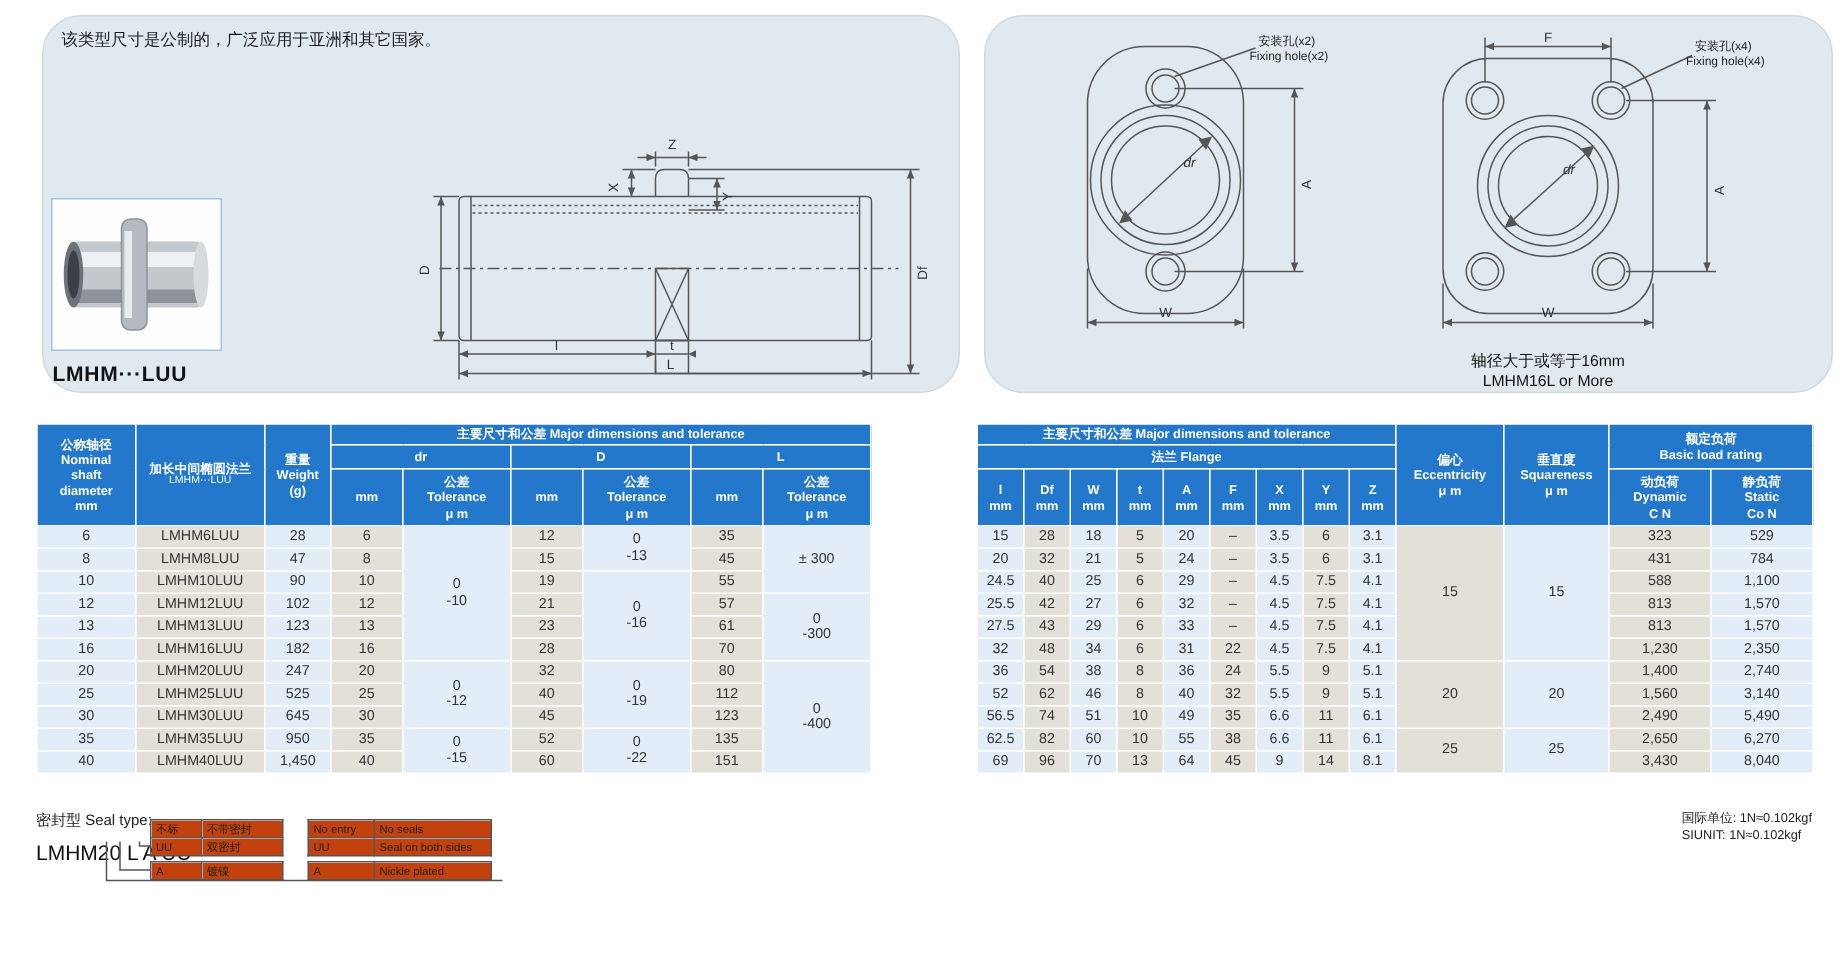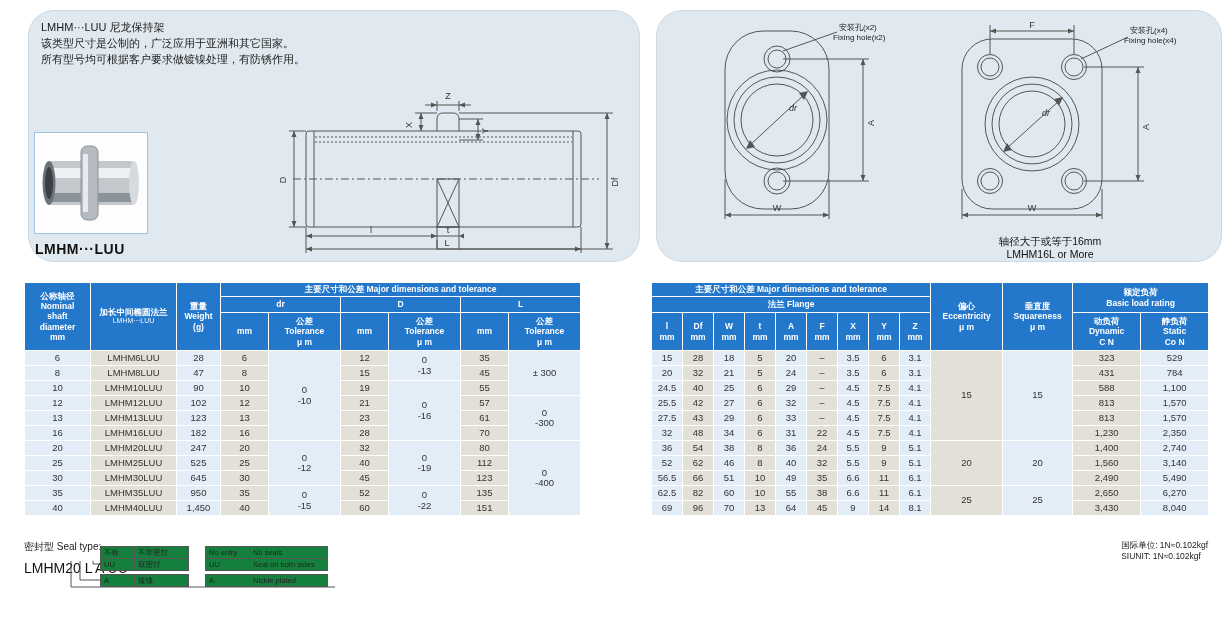--- a/index.html
+++ b/index.html
@@ -29,32 +29,30 @@
   .h1{font-size:9px}
   .pre{white-space:pre-line}
   .sub{font-size:7px;font-weight:normal;opacity:.95}
   .spec td{border:1px solid #fff;font-size:9.5px;color:#333;text-align:center;vertical-align:middle;
     height:15px;padding:0;white-space:pre-line;line-height:1.1}
   .tint-b{background:#e3edf8}
   .tint-g{background:#e2e0d7}
   .sealtitle{position:absolute;left:24px;top:540px;font-size:10px;color:#222}
   .sealcode{position:absolute;left:24px;top:560px;font-size:14px;color:#111}
   table.mini{position:absolute;border-collapse:collapse;table-layout:fixed}
-  .mini td{background:#15803d;border:1px solid #555;font-size:7.5px;color:#222;height:12px;
+  .mini td{background:#c2410c;border:1px solid #555;font-size:7.5px;color:#222;height:12px;
     text-align:left;padding:0 3px;white-space:nowrap;overflow:hidden}
   .units{position:absolute;right:24px;top:540px;text-align:left;font-size:8.5px;line-height:11px;color:#222}
 </style>
 </head>
 <body>
 
 <div class="panel" id="panel-left">
   <div class="intro">
-    <div class="zh">LMHM···LUU 尼龙保持架</div>
     <div class="zh">该类型尺寸是公制的，广泛应用于亚洲和其它国家。</div>
-    <div class="zh">所有型号均可根据客户要求做镀镍处理，有防锈作用。</div>
     <div class="gap"></div>
   </div>
 
   <div class="photo">
     <svg width="110" height="96" viewBox="0 0 110 96">
       <rect x="0" y="0" width="110" height="96" fill="#fdfdfd"></rect>
       <rect x="12" y="26" width="38" height="44" rx="3" fill="#c3c8cd"></rect>
       <rect x="60" y="26" width="38" height="44" rx="3" fill="#c3c8cd"></rect>
       <rect x="12" y="33" width="86" height="10" fill="#eef1f3"></rect>
       <rect x="12" y="58" width="86" height="9" fill="#8d939a"></rect>
@@ -186,21 +184,21 @@
     <line x1="206" y1="48" x2="206" y2="162"></line>
     <polygon points="206,48 203.5,54 208.5,54" fill="#555" stroke="none"></polygon>
     <polygon points="206,162 203.5,156 208.5,156" fill="#555" stroke="none"></polygon>
     <text x="217" y="108" transform="rotate(-90 217 108)" text-anchor="middle" font-size="9" fill="#333" stroke="none">A</text>
     <path d="M30 170 V200 M170 170 V200"></path>
     <line x1="30" y1="196" x2="170" y2="196"></line>
     <polygon points="30,196 36,193.5 36,198.5" fill="#555" stroke="none"></polygon>
     <polygon points="170,196 164,193.5 164,198.5" fill="#555" stroke="none"></polygon>
     <text x="100" y="192" text-anchor="middle" font-size="9" fill="#333" stroke="none">W</text>
   </svg>
-  <div class="caption" style="left:283px;top:224px;width:220px">
+  <div class="caption" style="left:265px;top:224px;width:220px">
     <div>轴径大于或等于16mm</div>
     <div>LMHM16L or More</div>
   </div>
 </div>
 
 <table class="spec" id="lt">
   <colgroup>
     <col style="width:66px">
       <col style="width:86px">
       <col style="width:44px">
@@ -520,21 +518,21 @@
         <td class="tint-b">40</td>
         <td class="tint-g">32</td>
         <td class="tint-b">5.5</td>
         <td class="tint-g">9</td>
         <td class="tint-b">5.1</td>
         <td class="tint-g">1,560</td>
         <td class="tint-b">3,140</td>
       </tr>
       <tr>
         <td class="tint-b">56.5</td>
-        <td class="tint-g">66</td>
+        <td class="tint-g">74</td>
         <td class="tint-b">51</td>
         <td class="tint-g">10</td>
         <td class="tint-b">49</td>
         <td class="tint-g">35</td>
         <td class="tint-b">6.6</td>
         <td class="tint-g">11</td>
         <td class="tint-b">6.1</td>
         <td class="tint-g">2,490</td>
         <td class="tint-b">5,490</td>
       </tr>

